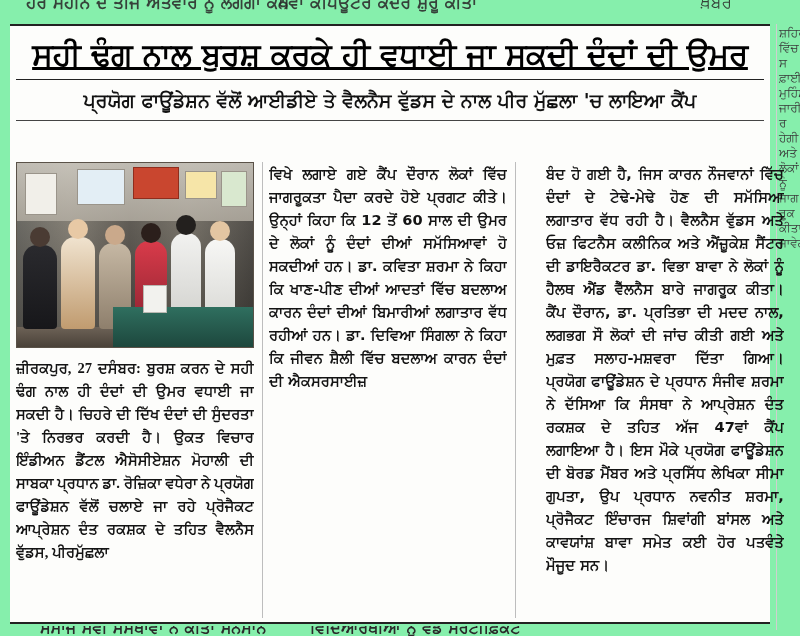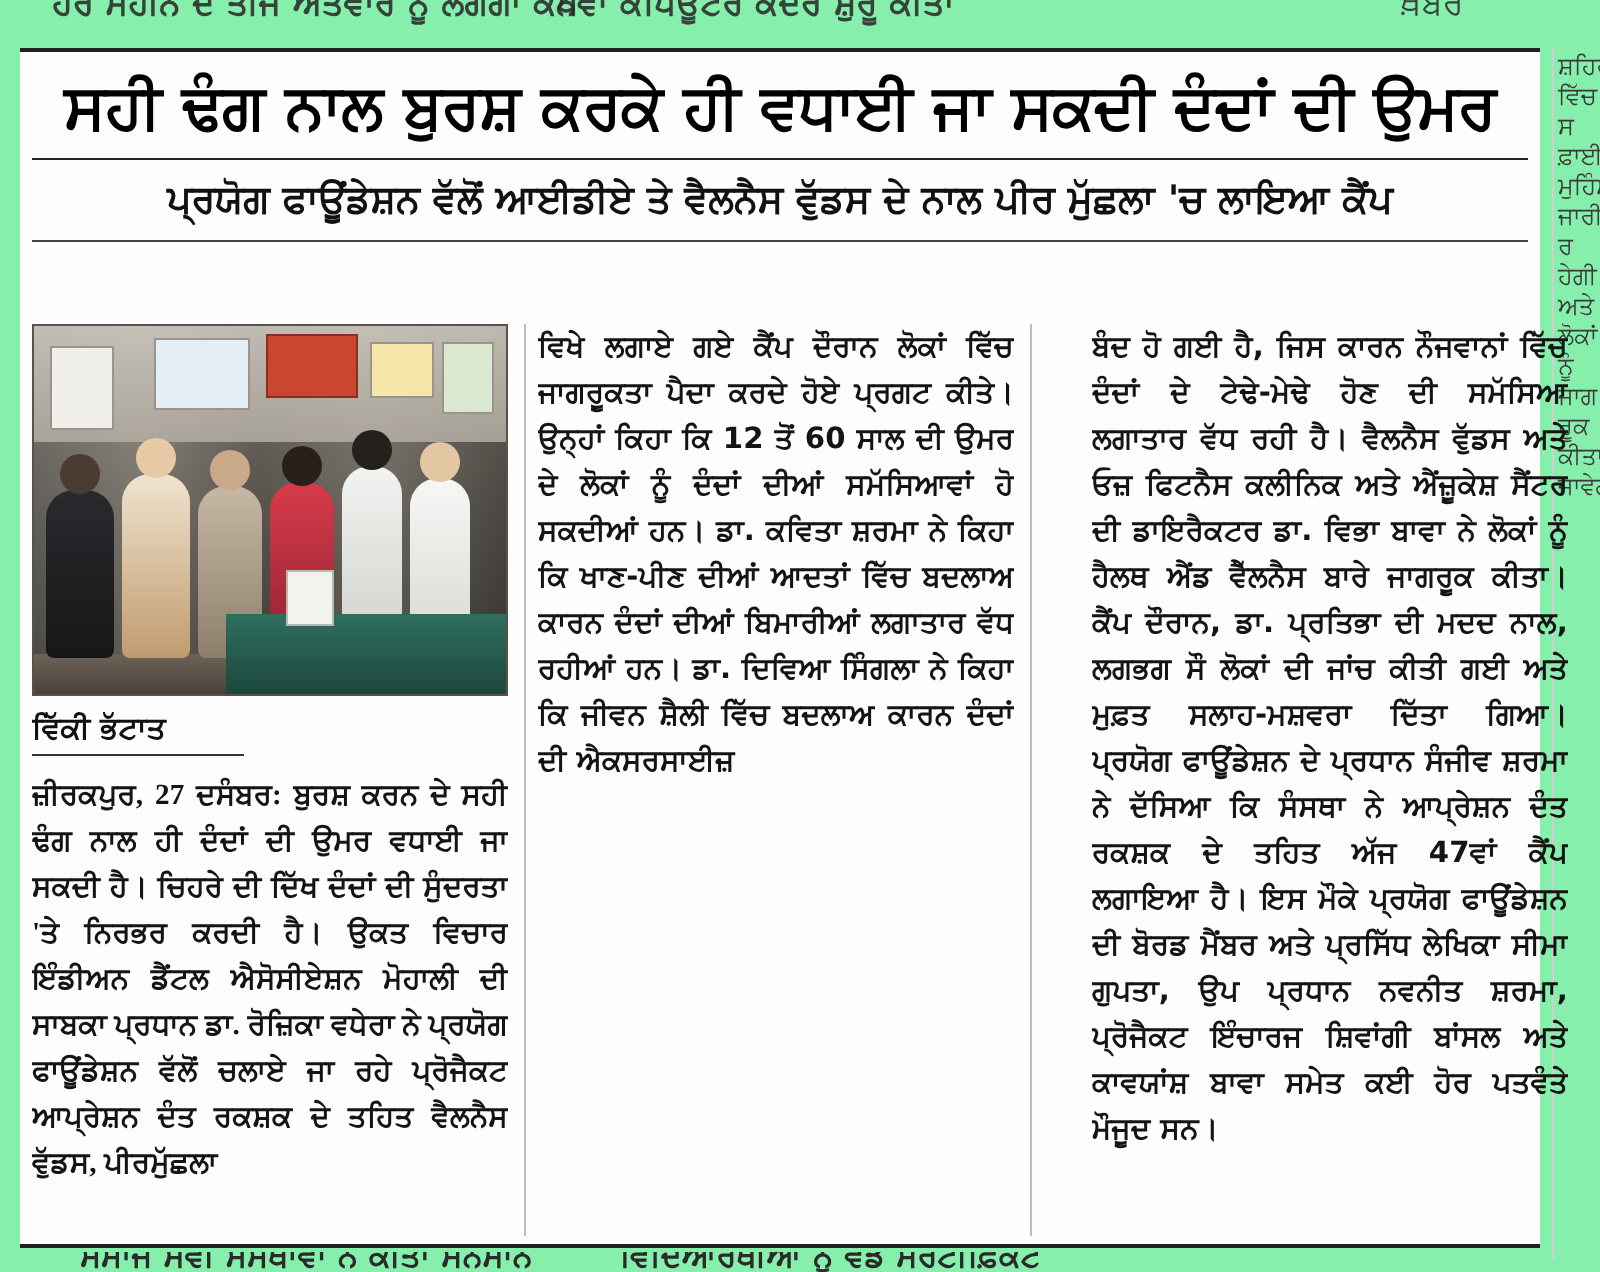--- a/index.html
+++ b/index.html
@@ -84,20 +84,21 @@
   
   .headline {
     margin: 9px 6px 0 6px;
     text-align: center;
     font-family: "DejaVu Sans", sans-serif;
     font-weight: bold;
     font-size: 31px;
     line-height: 38px;
     letter-spacing: -0.3px;
     color: #000;
+    text-decoration: underline;
   }
   .rule {
     margin: 6px 6px 0 6px;
     border-bottom: 1.5px solid #222;
   }
   .subhead {
     margin: 8px 6px 6px 6px;
     text-align: center;
     font-family: "DejaVu Sans", sans-serif;
     font-weight: bold;
@@ -303,21 +304,20 @@
           <div class="head h1"></div>
           <div class="head h2"></div>
           <div class="head h3"></div>
           <div class="head h4"></div>
           <div class="head h5"></div>
           <div class="head h6"></div>
           <div class="table"></div>
           <div class="box"></div>
         </div>
 
-        <div class="byline">ਵਿੱਕੀ ਭੱਟਾਤ</div>
 
         <div class="para first lead">ਜ਼ੀਰਕਪੁਰ, 27 ਦਸੰਬਰ: ਬੁਰਸ਼ ਕਰਨ ਦੇ ਸਹੀ ਢੰਗ ਨਾਲ ਹੀ ਦੰਦਾਂ ਦੀ ਉਮਰ ਵਧਾਈ ਜਾ ਸਕਦੀ ਹੈ। ਚਿਹਰੇ ਦੀ ਦਿੱਖ ਦੰਦਾਂ ਦੀ ਸੁੰਦਰਤਾ 'ਤੇ ਨਿਰਭਰ ਕਰਦੀ ਹੈ। ਉਕਤ ਵਿਚਾਰ ਇੰਡੀਅਨ ਡੈਂਟਲ ਐਸੋਸੀਏਸ਼ਨ ਮੋਹਾਲੀ ਦੀ ਸਾਬਕਾ ਪ੍ਰਧਾਨ ਡਾ. ਰੋਜ਼ਿਕਾ ਵਧੇਰਾ ਨੇ ਪ੍ਰਯੋਗ ਫਾਊਂਡੇਸ਼ਨ ਵੱਲੋਂ ਚਲਾਏ ਜਾ ਰਹੇ ਪ੍ਰੋਜੈਕਟ ਆਪ੍ਰੇਸ਼ਨ ਦੰਤ ਰਕਸ਼ਕ ਦੇ ਤਹਿਤ ਵੈਲਨੈਸ ਵੁੱਡਸ, ਪੀਰਮੁੱਛਲਾ</div>
       </div>
 
       <div class="col col2">
         <div class="para tight">ਵਿਖੇ ਲਗਾਏ ਗਏ ਕੈਂਪ ਦੌਰਾਨ ਲੋਕਾਂ ਵਿੱਚ ਜਾਗਰੂਕਤਾ ਪੈਦਾ ਕਰਦੇ ਹੋਏ ਪ੍ਰਗਟ ਕੀਤੇ। ਉਨ੍ਹਾਂ ਕਿਹਾ ਕਿ 12 ਤੋਂ 60 ਸਾਲ ਦੀ ਉਮਰ ਦੇ ਲੋਕਾਂ ਨੂੰ ਦੰਦਾਂ ਦੀਆਂ ਸਮੱਸਿਆਵਾਂ ਹੋ ਸਕਦੀਆਂ ਹਨ। ਡਾ. ਕਵਿਤਾ ਸ਼ਰਮਾ ਨੇ ਕਿਹਾ ਕਿ ਖਾਣ-ਪੀਣ ਦੀਆਂ ਆਦਤਾਂ ਵਿੱਚ ਬਦਲਾਅ ਕਾਰਨ ਦੰਦਾਂ ਦੀਆਂ ਬਿਮਾਰੀਆਂ ਲਗਾਤਾਰ ਵੱਧ ਰਹੀਆਂ ਹਨ। ਡਾ. ਦਿਵਿਆ ਸਿੰਗਲਾ ਨੇ ਕਿਹਾ ਕਿ ਜੀਵਨ ਸ਼ੈਲੀ ਵਿੱਚ ਬਦਲਾਅ ਕਾਰਨ ਦੰਦਾਂ ਦੀ ਐਕਸਰਸਾਈਜ਼</div>
       </div>
 
       <div class="col col3">
         <div class="para tight">ਬੰਦ ਹੋ ਗਈ ਹੈ, ਜਿਸ ਕਾਰਨ ਨੌਜਵਾਨਾਂ ਵਿੱਚ ਦੰਦਾਂ ਦੇ ਟੇਢੇ-ਮੇਢੇ ਹੋਣ ਦੀ ਸਮੱਸਿਆ ਲਗਾਤਾਰ ਵੱਧ ਰਹੀ ਹੈ। ਵੈਲਨੈਸ ਵੁੱਡਸ ਅਤੇ ਓਜ਼ ਫਿਟਨੈਸ ਕਲੀਨਿਕ ਅਤੇ ਐਂਜ਼ੂਕੇਸ਼ ਸੈਂਟਰ ਦੀ ਡਾਇਰੈਕਟਰ ਡਾ. ਵਿਭਾ ਬਾਵਾ ਨੇ ਲੋਕਾਂ ਨੂੰ ਹੈਲਥ ਐਂਡ ਵੈੱਲਨੈਸ ਬਾਰੇ ਜਾਗਰੂਕ ਕੀਤਾ। ਕੈਂਪ ਦੌਰਾਨ, ਡਾ. ਪ੍ਰਤਿਭਾ ਦੀ ਮਦਦ ਨਾਲ, ਲਗਭਗ ਸੌ ਲੋਕਾਂ ਦੀ ਜਾਂਚ ਕੀਤੀ ਗਈ ਅਤੇ ਮੁਫ਼ਤ ਸਲਾਹ-ਮਸ਼ਵਰਾ ਦਿੱਤਾ ਗਿਆ। ਪ੍ਰਯੋਗ ਫਾਊਂਡੇਸ਼ਨ ਦੇ ਪ੍ਰਧਾਨ ਸੰਜੀਵ ਸ਼ਰਮਾ ਨੇ ਦੱਸਿਆ ਕਿ ਸੰਸਥਾ ਨੇ ਆਪ੍ਰੇਸ਼ਨ ਦੰਤ ਰਕਸ਼ਕ ਦੇ ਤਹਿਤ ਅੱਜ 47ਵਾਂ ਕੈਂਪ ਲਗਾਇਆ ਹੈ। ਇਸ ਮੌਕੇ ਪ੍ਰਯੋਗ ਫਾਊਂਡੇਸ਼ਨ ਦੀ ਬੋਰਡ ਮੈਂਬਰ ਅਤੇ ਪ੍ਰਸਿੱਧ ਲੇਖਿਕਾ ਸੀਮਾ ਗੁਪਤਾ, ਉਪ ਪ੍ਰਧਾਨ ਨਵਨੀਤ ਸ਼ਰਮਾ, ਪ੍ਰੋਜੈਕਟ ਇੰਚਾਰਜ ਸ਼ਿਵਾਂਗੀ ਬਾਂਸਲ ਅਤੇ ਕਾਵਯਾਂਸ਼ ਬਾਵਾ ਸਮੇਤ ਕਈ ਹੋਰ ਪਤਵੰਤੇ ਮੌਜੂਦ ਸਨ।</div>

